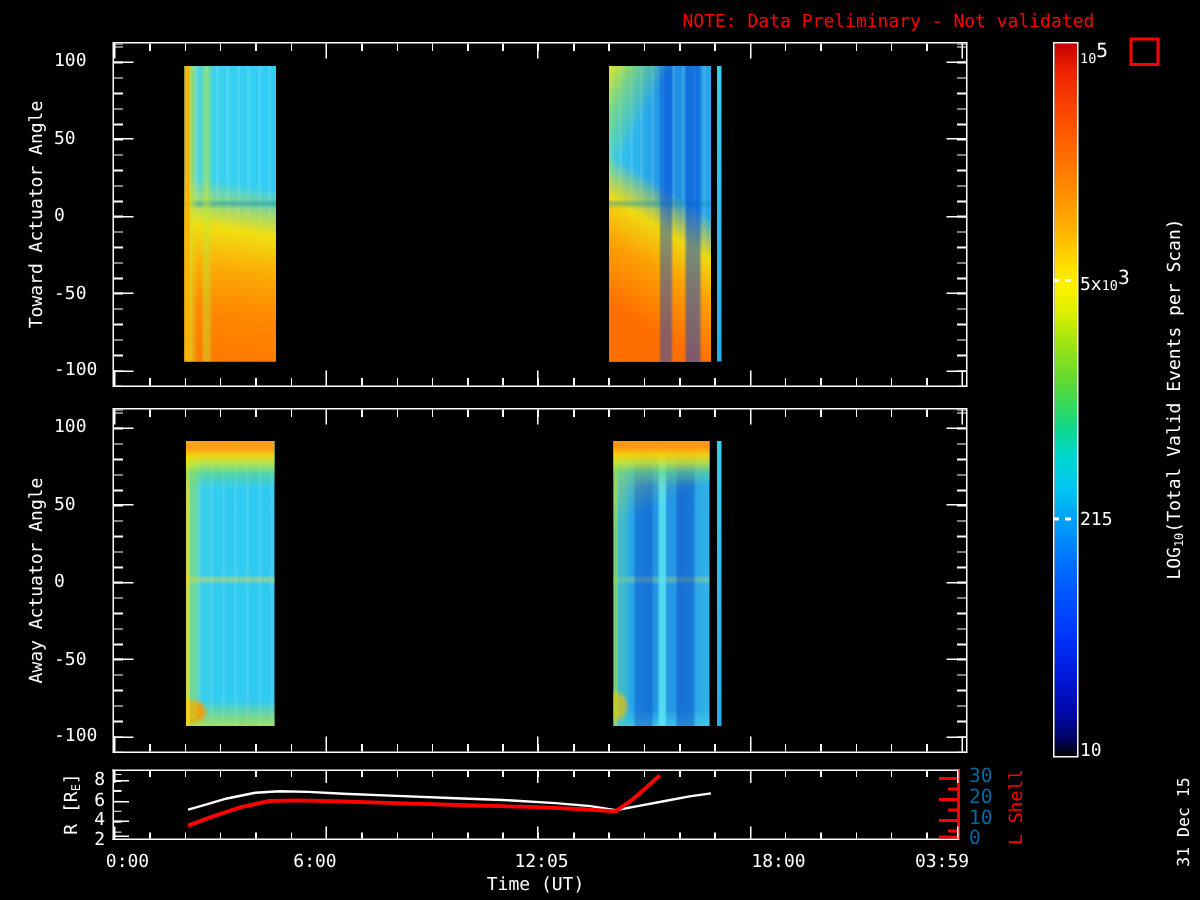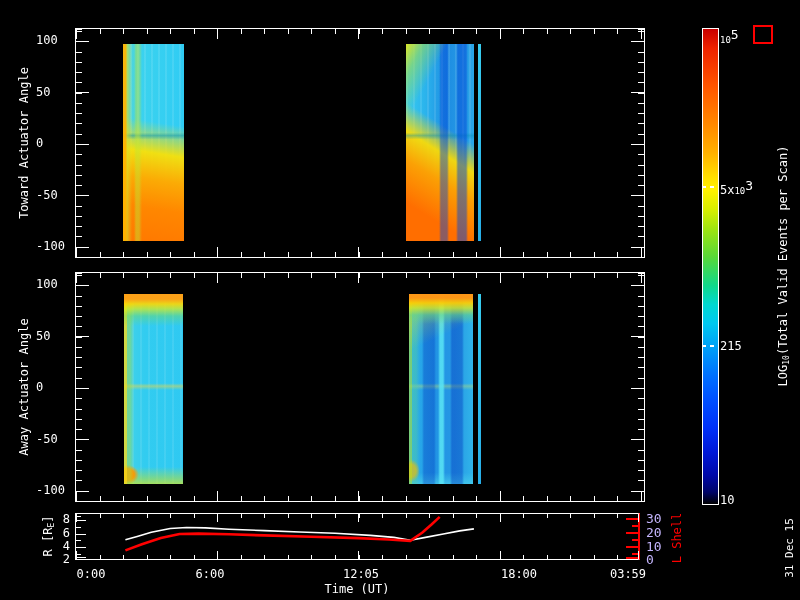--- a/index.html
+++ b/index.html
@@ -24,21 +24,21 @@
        background-image:repeating-linear-gradient(90deg,#fff 0 1px,transparent 1px 23.542px);}
   .tx{position:absolute;width:1px;background:#fff;}
   .ty{position:absolute;height:1px;background:#fff;}
   .rtM{position:absolute;right:0;height:2px;width:12px;background:#f00;}
   .rtm{position:absolute;right:0;height:2px;width:6px;background:#f00;}
   
   .yl{position:absolute;left:36px;width:34px;text-align:left;font-size:12px;
       transform:translateY(-50%);white-space:nowrap;}
   .yl3{position:absolute;left:50px;width:20px;text-align:right;font-size:12px;
       transform:translateY(-50%);}
-  .rl{position:absolute;left:646px;color:#c4b5fd;font-size:13px;transform:translateY(-50%);}
+  .rl{position:absolute;left:646px;color:#0369a1;font-size:13px;transform:translateY(-50%);}
   .xl{position:absolute;top:567px;font-size:12px;transform:translateX(-50%);white-space:nowrap;}
   .vl{position:absolute;white-space:nowrap;font-size:12px;
       transform:translate(-50%,-50%) rotate(-90deg);}
   .sub{font-size:8px;vertical-align:-2px;}
   .sup{font-size:13px;vertical-align:4px;}
   .smb{font-size:9px;}
   .cbl{position:absolute;left:720px;transform:translateY(-50%);font-size:12px;white-space:nowrap;}
   
   #cbar{position:absolute;left:702px;top:28px;width:15px;height:475px;border:1px solid #fff;
     background:linear-gradient(180deg,#c80000 0%,#ee2200 4%,#ff5500 12%,#ff8800 20%,
@@ -85,20 +85,21 @@
     linear-gradient(90deg,#2cb6ec 0%,#2194e4 40%,#2698e4 72%,#30b4ea 100%);}
   .ps{width:3px;background:linear-gradient(180deg,#38ccee,#28aee8);}
   .s1{left:402px;top:15px;height:197px;}
   .s2{left:402px;top:21px;height:190px;}
 </style>
 </head>
 <body>
 
 <div id="screen">
 
+  <span class="t2">NOTE: Data Preliminary - Not validated</span>
   <div id="redbox"></div>
 
   <div class="vl" style="left:24px;top:143px;">Toward Actuator Angle</div>
   <div class="vl" style="left:24px;top:387px;">Away Actuator Angle</div>
   <div class="vl" style="left:48px;top:536px;"><span>R [R</span><span class="sub">E</span><span>]</span></div>
   <div class="vl" style="left:677px;top:538px;color:#f00;">L Shell</div>
   <div class="vl" style="left:783px;top:266px;"><span>LOG</span><span class="sub">10</span><span>(Total Valid Events per Scan)</span></div>
   <div class="vl" style="left:789px;top:548px;font-size:11px;">31 Dec 15</div>
 
   <div id="p1" class="panel">
@@ -207,21 +208,21 @@
   <span class="yl3" style="top:519px;">8</span>
   <span class="yl3" style="top:533px;">6</span>
   <span class="yl3" style="top:546px;">4</span>
   <span class="yl3" style="top:559px;">2</span>
 
   <span class="rl" style="top:518px;">30</span>
   <span class="rl" style="top:532px;">20</span>
   <span class="rl" style="top:546px;">10</span>
   <span class="rl" style="top:559px;">0</span>
 
-  <span class="xl" style="left:91px;">0:00</span>
+  <span class="xl" style="left:85px;">0:00</span>
   <span class="xl" style="left:210px;">6:00</span>
   <span class="xl" style="left:361px;">12:05</span>
   <span class="xl" style="left:519px;">18:00</span>
   <span class="xl" style="left:628px;">03:59</span>
   <span class="xl" style="left:357px;top:582px;">Time (UT)</span>
 
   <div id="cbar"></div>
   <div class="cbdash" style="top:186px;"></div>
   <div class="cbdash" style="top:345px;"></div>
   <span class="cbl" style="top:36px;"><span class="smb">10</span><span class="sup">5</span></span>

